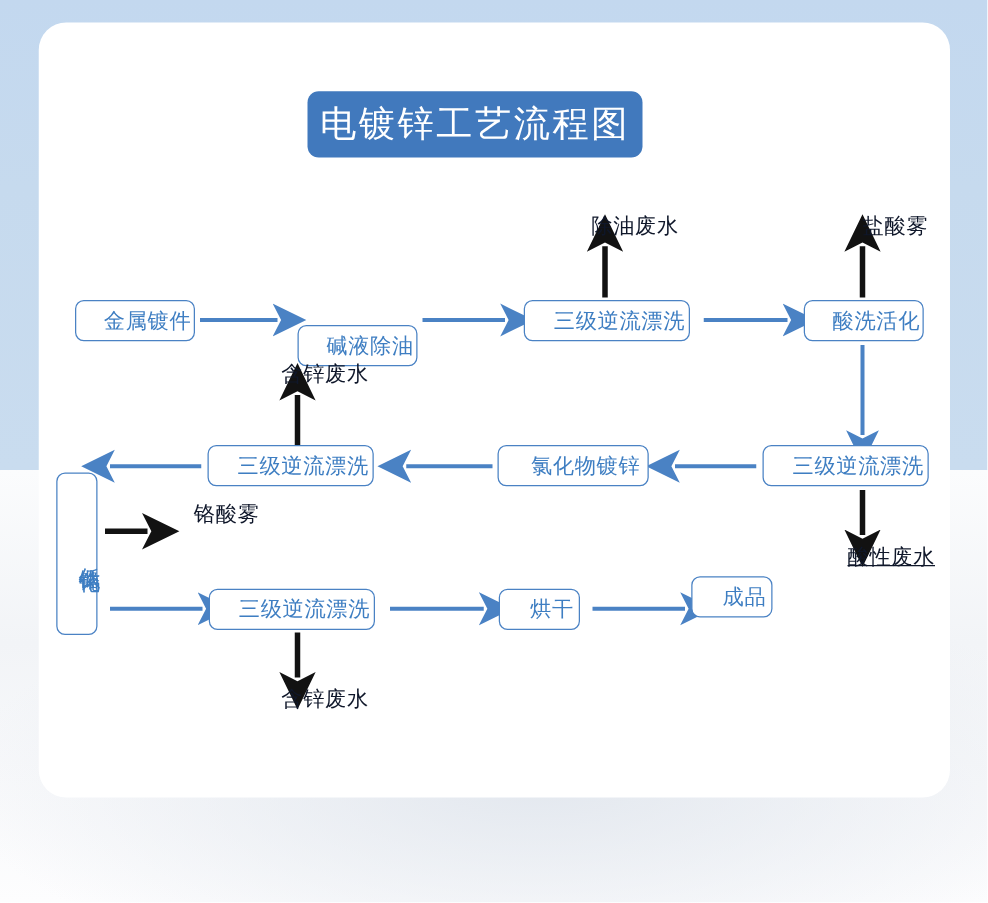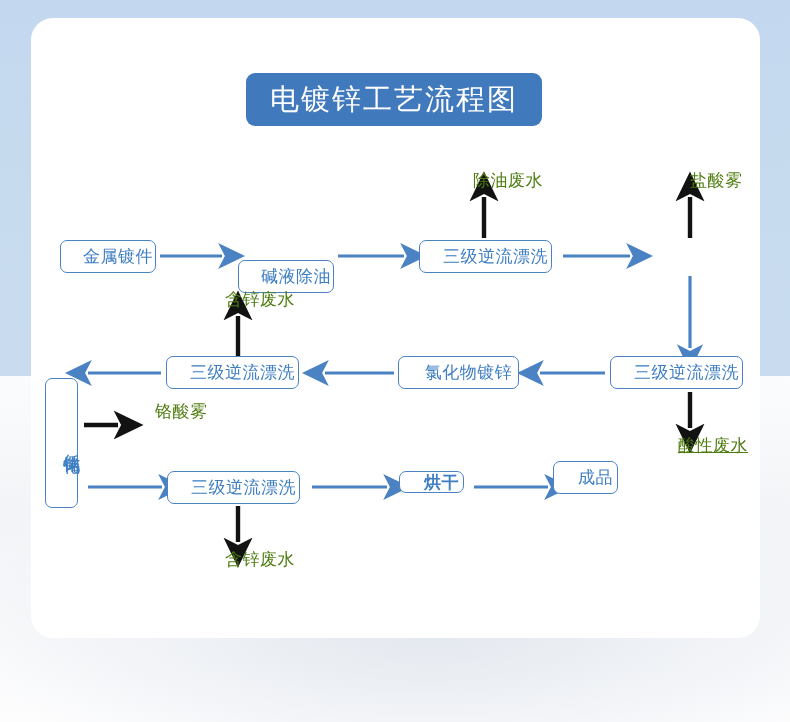--- a/index.html
+++ b/index.html
@@ -46,21 +46,21 @@
     width: 729px;
     height: 620px;
     background: #ffffff;
     border-radius: 22px;
   }
   
   .title-pill {
     position: absolute;
     left: 246px;
     top: 73px;
-    width: 296px;
+    width: 268px;
     height: 53px;
     background: #4179bd;
     border-radius: 9px;
     display: flex;
     align-items: center;
     justify-content: center;
   }
   .title-pill span {
     color: #ffffff;
     font-size: 29px;
@@ -85,21 +85,21 @@
   }
   .node.vertical {
     writing-mode: vertical-rl;
     text-orientation: upright;
     letter-spacing: 1px;
     line-height: 1;
   }
   
   .lbl {
     position: absolute;
-    color: #4d7c0f;
+    color: #0f172a;
     font-size: 17px;
     white-space: nowrap;
     letter-spacing: 0.5px;
     padding-left: 31px;
   }
   
   .arrows {
     position: absolute;
     left: 0; top: 0;
     width: 790px; height: 722px;
@@ -190,20 +190,23 @@
 
   <div class="node" style="left:60px;  top:240px; width:96px;  height:33px;">
     <span>金属镀件</span>
   </div>
   <div class="node" style="left:238px; top:240px; width:96px;  height:33px;margin-top:20px;">
     <span>碱液除油</span>
   </div>
   <div class="node" style="left:419px; top:240px; width:133px; height:33px;">
     <span>三级逆流漂洗</span>
   </div>
+  <div class="node" style="left:643px; top:240px; width:96px;  height:33px;">
+    <span>酸洗活化</span>
+  </div>
 
   <div class="lbl" style="left:442px; top:169px;">除油废水</div>
   <div class="lbl" style="left:659px; top:169px;">盐酸雾</div>
 
   <div class="node vertical" style="left:45px;  top:378px; width:33px;  height:130px;">
     <span>低铬钝化</span>
   </div>
   <div class="node" style="left:166px; top:356px; width:133px; height:33px;">
     <span>三级逆流漂洗</span>
   </div>
@@ -214,21 +217,21 @@
     <span>三级逆流漂洗</span>
   </div>
 
   <div class="lbl" style="left:194px; top:288px;">含锌废水</div>
   <div class="lbl" style="left:647px; top:434px;text-decoration:underline;">酸性废水</div>
   <div class="lbl" style="left:124px; top:400px;">铬酸雾</div>
 
   <div class="node" style="left:167px; top:471px; width:133px; height:33px;">
     <span>三级逆流漂洗</span>
   </div>
-  <div class="node" style="left:399px; top:471px; width:65px;  height:22px;font-weight:bold;">
+  <div class="node" style="left:399px; top:471px; width:65px;  height:33px;">
     <span>烘干</span>
   </div>
   <div class="node" style="left:553px; top:461px; width:65px;  height:33px;">
     <span>成品</span>
   </div>
 
   <div class="lbl" style="left:194px; top:548px;">含锌废水</div>
 
 </div>
 

